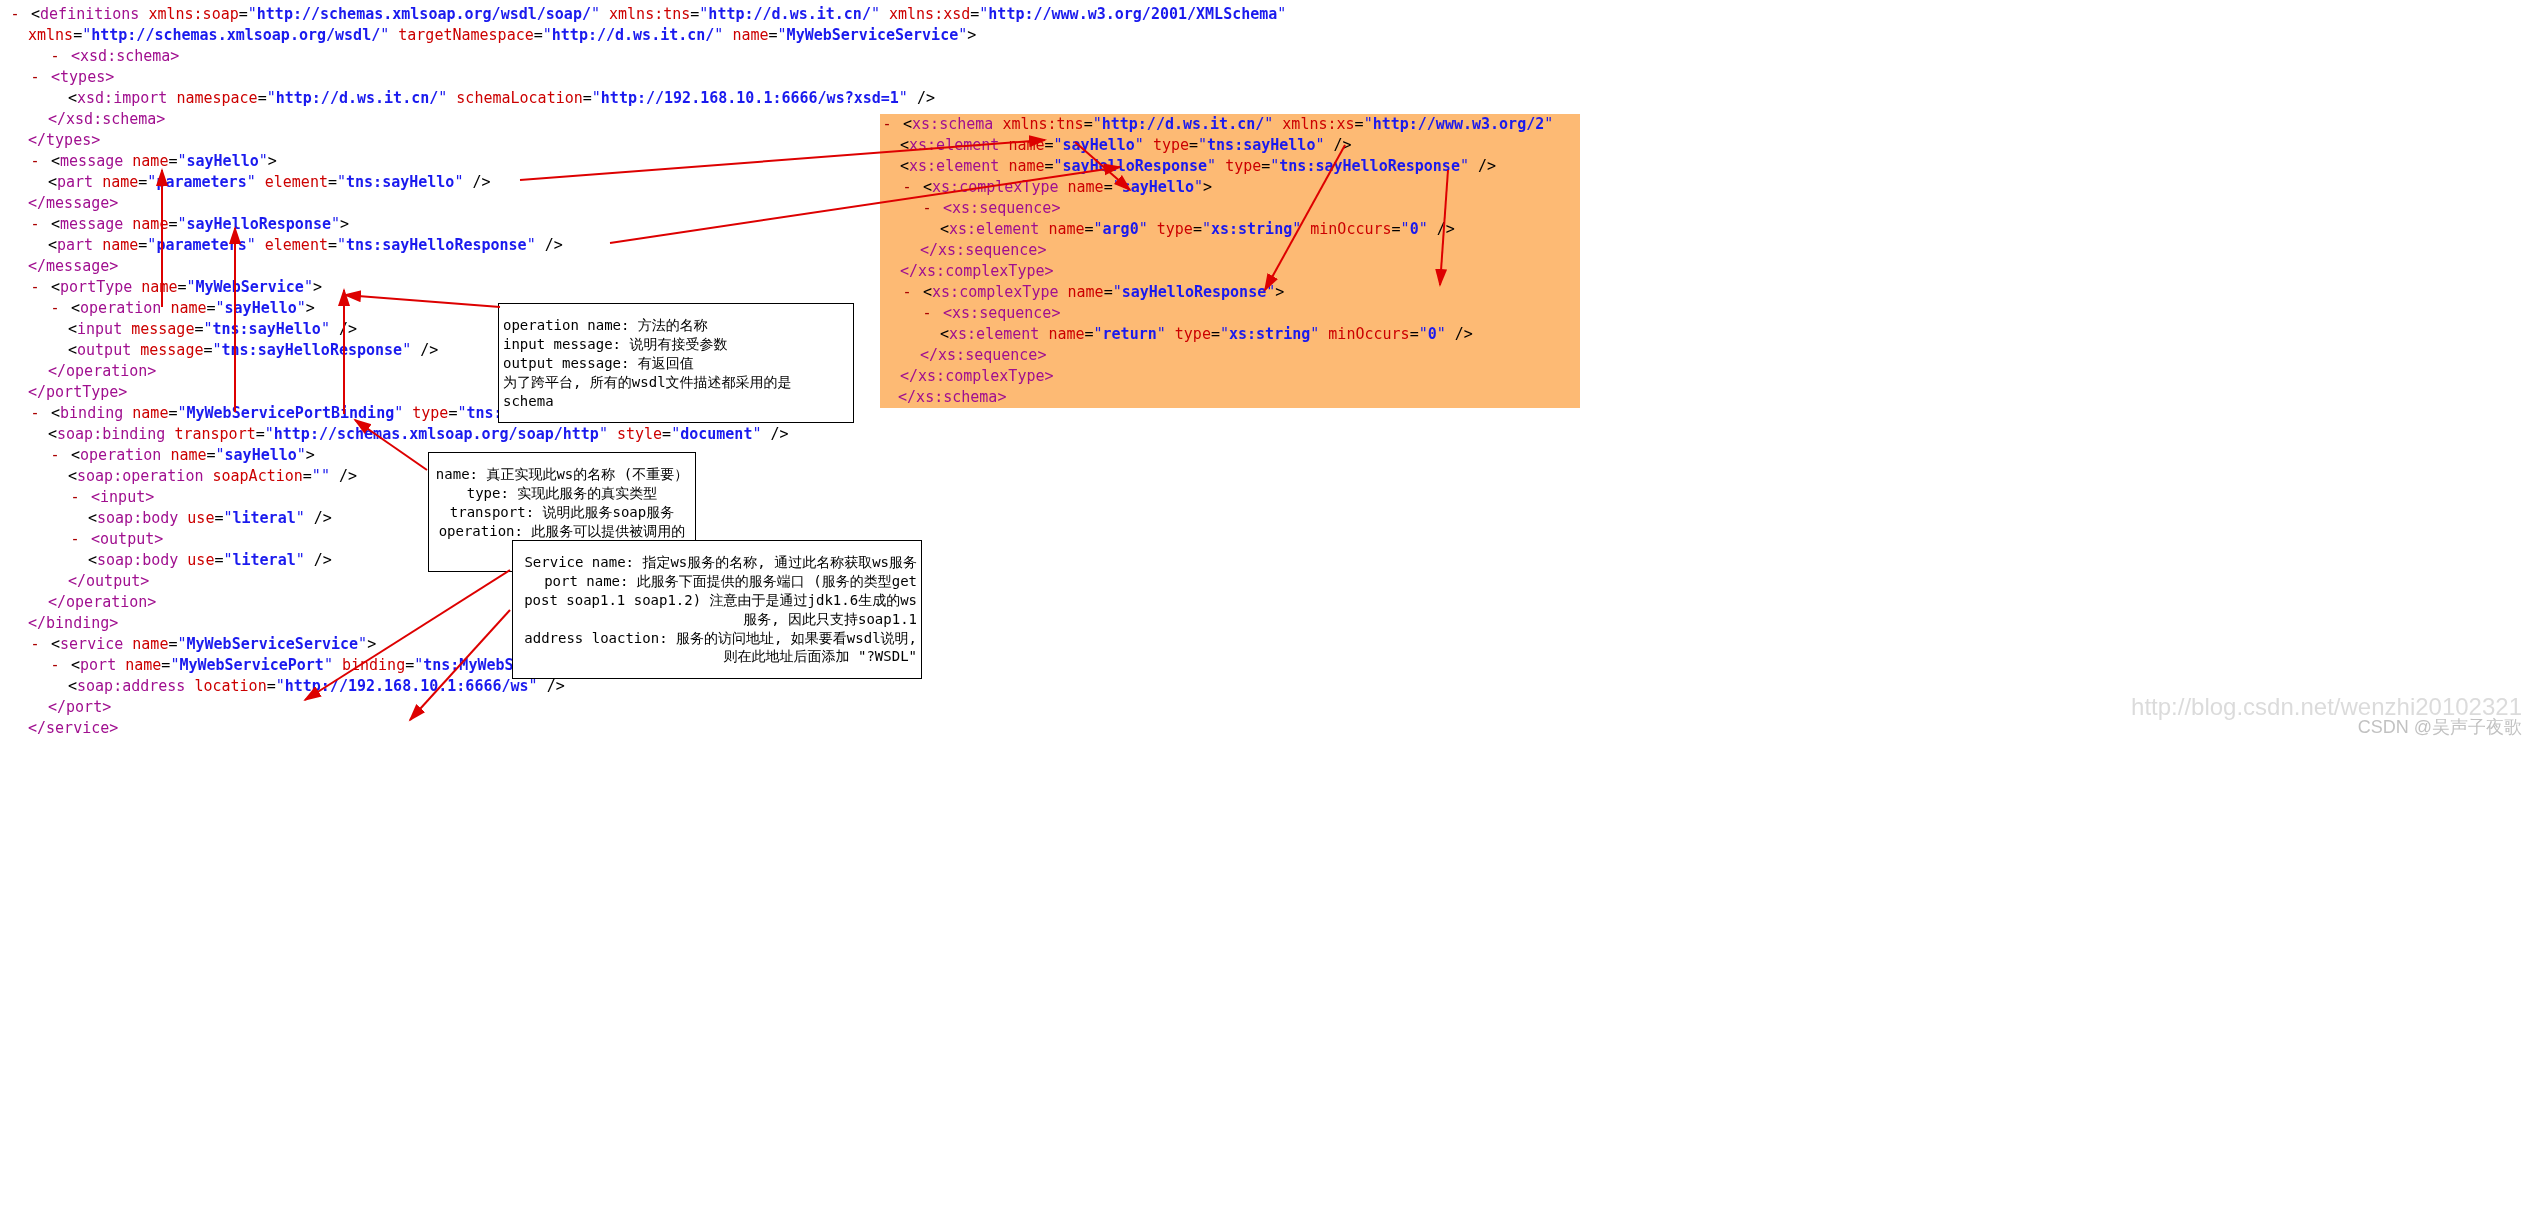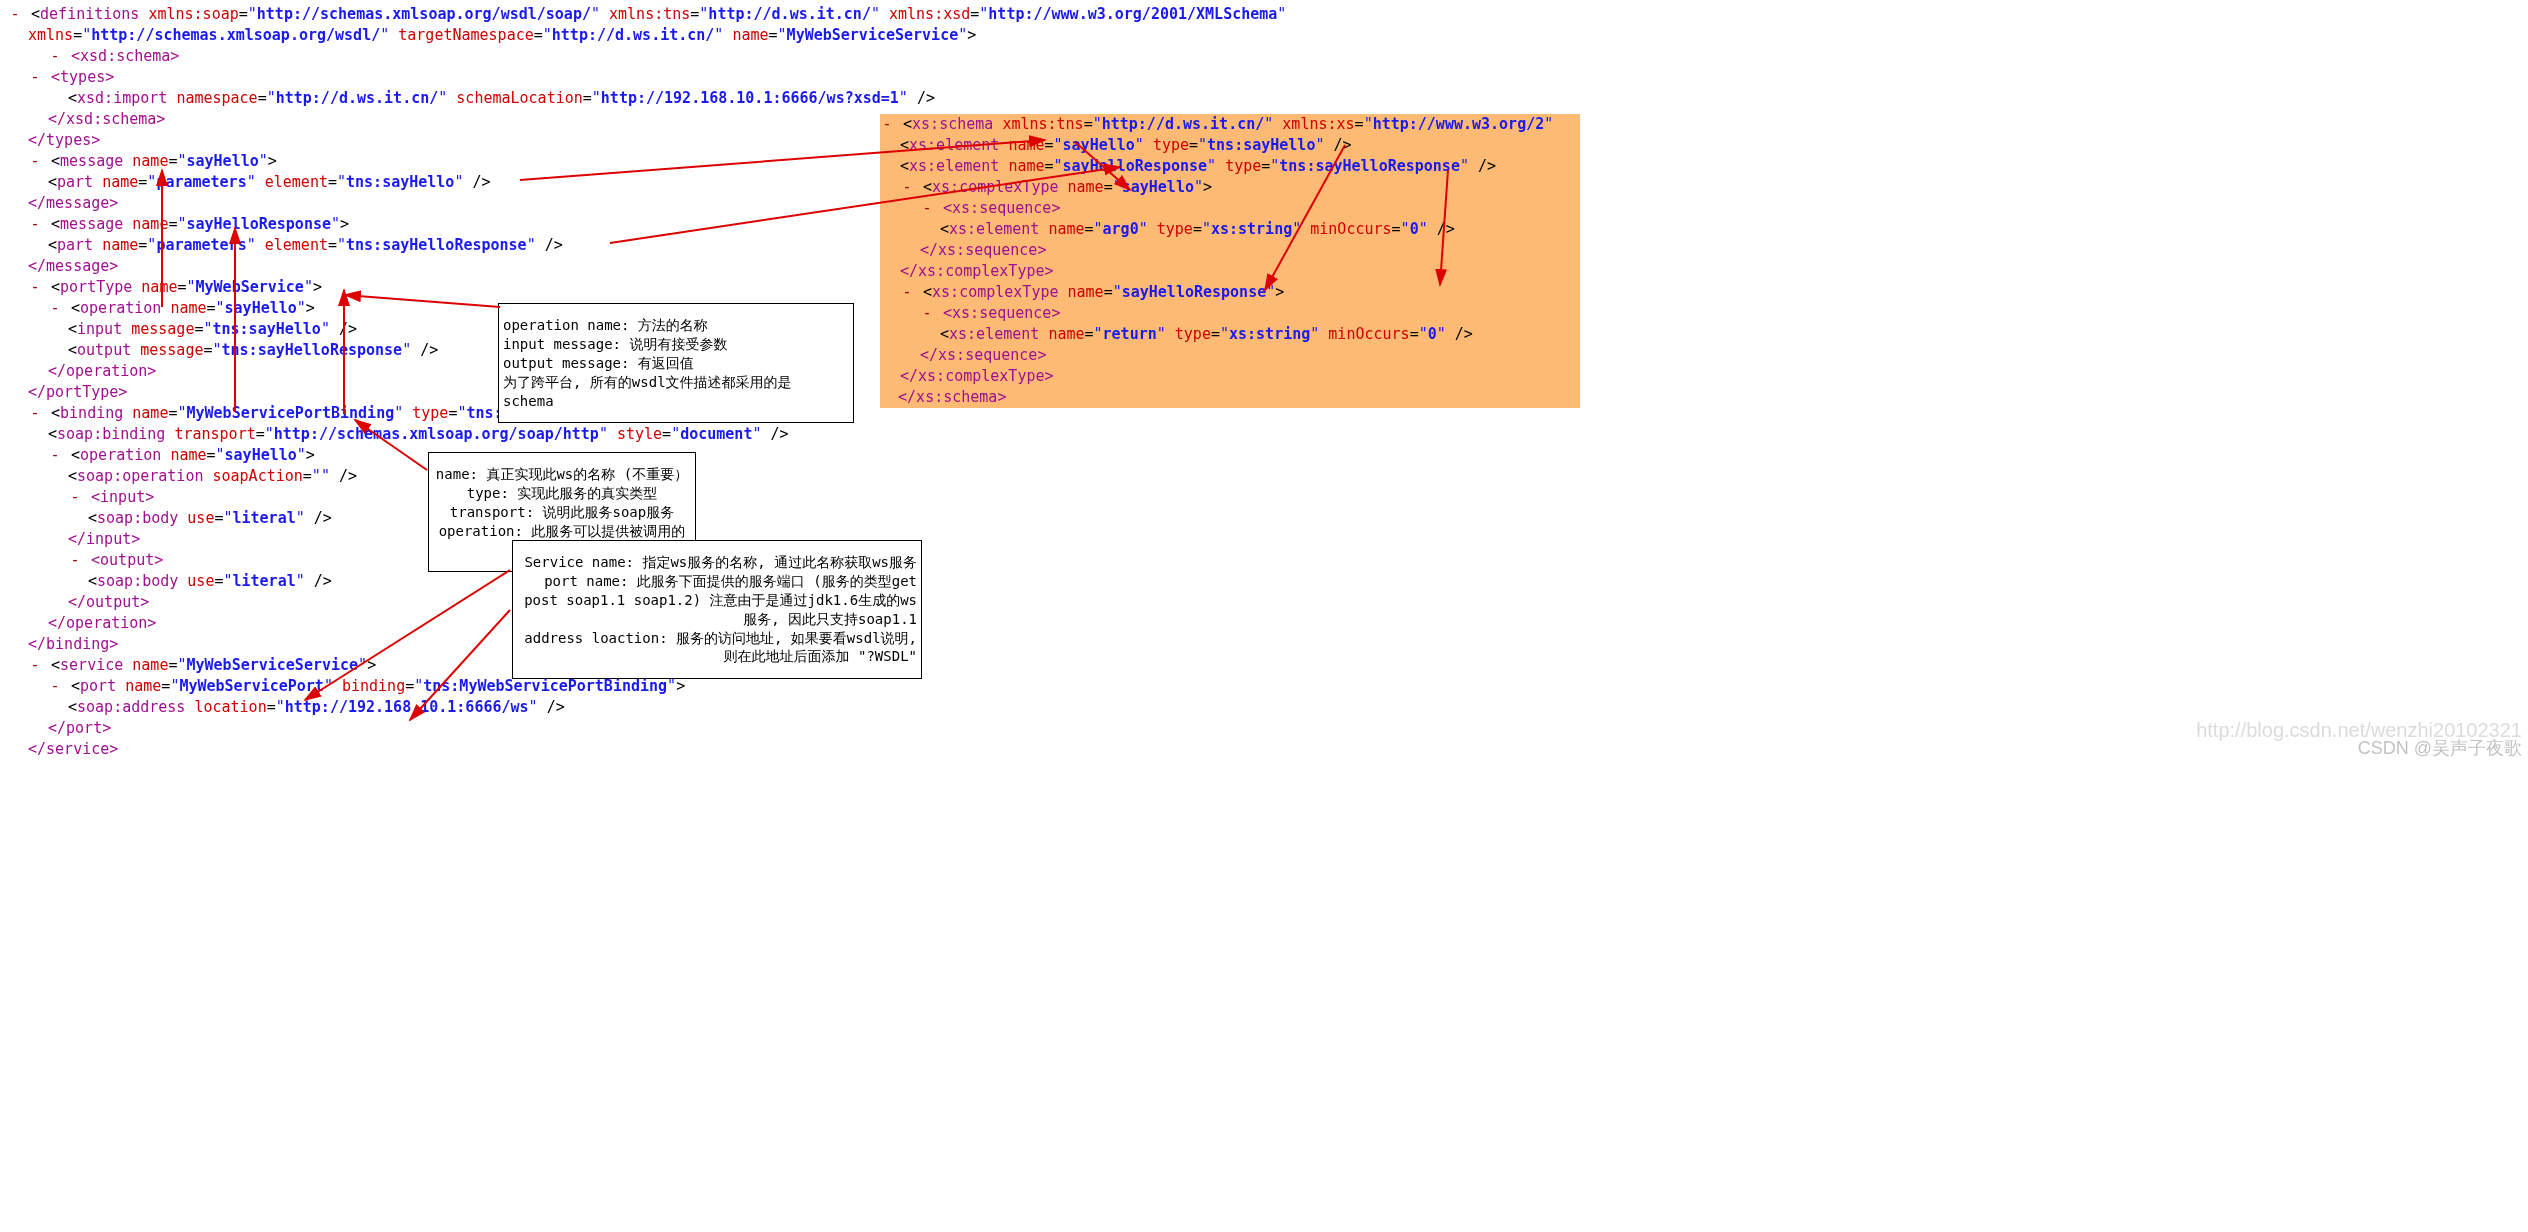--- a/index.html
+++ b/index.html
@@ -129,21 +129,20 @@
   <div class="line ind2"><span class="tog">-</span>
     &lt;<span class="tag">operation</span> <span class="attr">name</span>=<span class="q">"</span><span class="val">sayHello</span><span class="q">"</span>&gt;
   </div>
   <div class="line ind3">
     &lt;<span class="tag">soap:operation</span> <span class="attr">soapAction</span>=<span class="q">"</span><span class="val"></span><span class="q">"</span> /&gt;
   </div>
   <div class="line ind3"><span class="tog">-</span> <span class="tag">&lt;input&gt;</span></div>
   <div class="line ind4">
     &lt;<span class="tag">soap:body</span> <span class="attr">use</span>=<span class="q">"</span><span class="val">literal</span><span class="q">"</span> /&gt;
   </div>
-  <div class="line ind3"><span class="tag">&lt;/input&gt;</span></div>
   <div class="line ind3"><span class="tog">-</span> <span class="tag">&lt;output&gt;</span></div>
   <div class="line ind4">
     &lt;<span class="tag">soap:body</span> <span class="attr">use</span>=<span class="q">"</span><span class="val">literal</span><span class="q">"</span> /&gt;
   </div>
   <div class="line ind3"><span class="tag">&lt;/output&gt;</span></div>
   <div class="line ind2"><span class="tag">&lt;/operation&gt;</span></div>
   <div class="line ind1"><span class="tag">&lt;/binding&gt;</span></div>
 
   <div class="line ind1"><span class="tog">-</span>
     &lt;<span class="tag">service</span> <span class="attr">name</span>=<span class="q">"</span><span class="val">MyWebServiceService</span><span class="q">"</span>&gt;
@@ -231,14 +230,14 @@
     <line x1="500" y1="307" x2="345" y2="295"></line>
     <line x1="427" y1="470" x2="355" y2="420"></line>
     <line x1="510" y1="570" x2="305" y2="700"></line>
     <line x1="510" y1="610" x2="410" y2="720"></line>
     <line x1="1075" y1="142" x2="1130" y2="190"></line>
     <line x1="1345" y1="145" x2="1265" y2="290"></line>
     <line x1="1448" y1="170" x2="1440" y2="285"></line>
   </g>
 </svg>
 
-<div class="watermark" style="bottom:22px;font-size:20px;opacity:.35;">http://blog.csdn.net/wenzhi20102321</div>
+<div class="watermark" style="bottom:22px;font-size:24px;opacity:.35;">http://blog.csdn.net/wenzhi20102321</div>
 <div class="watermark" style="bottom:4px;font-size:18px;opacity:.6;">CSDN @吴声子夜歌</div>
 
 </body></html>

